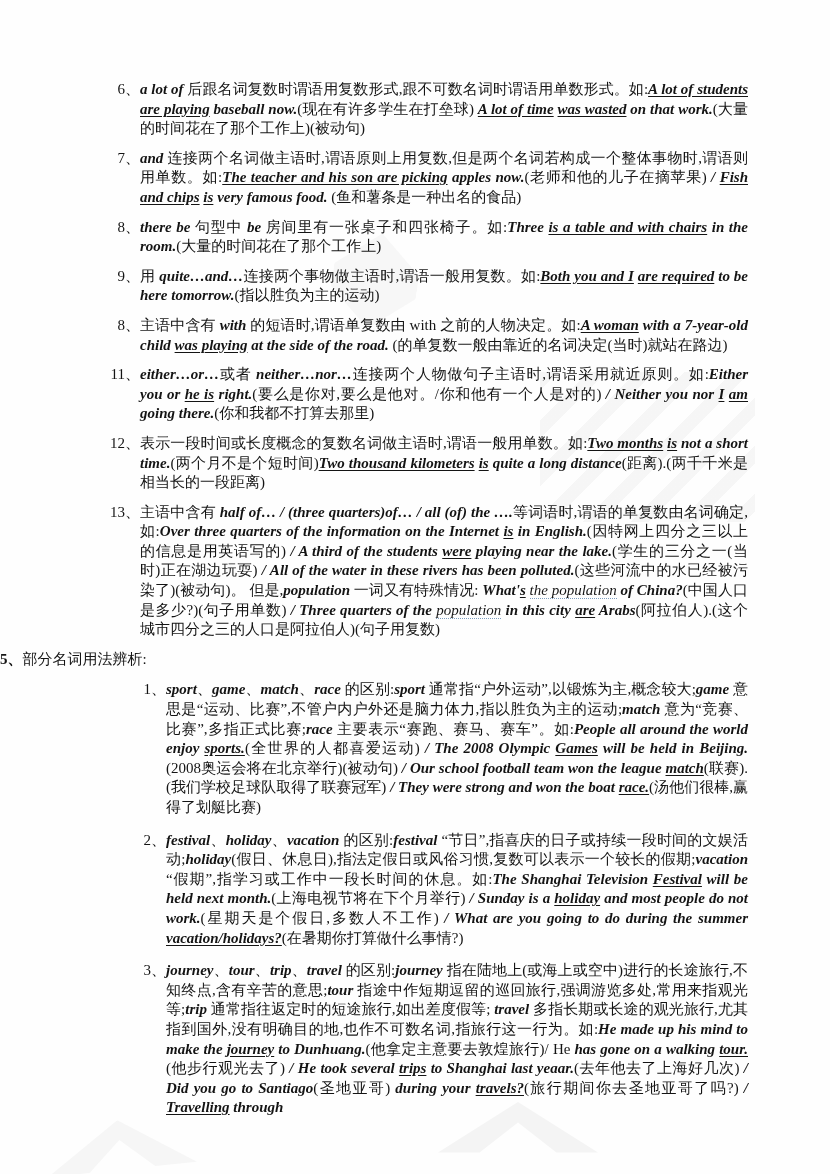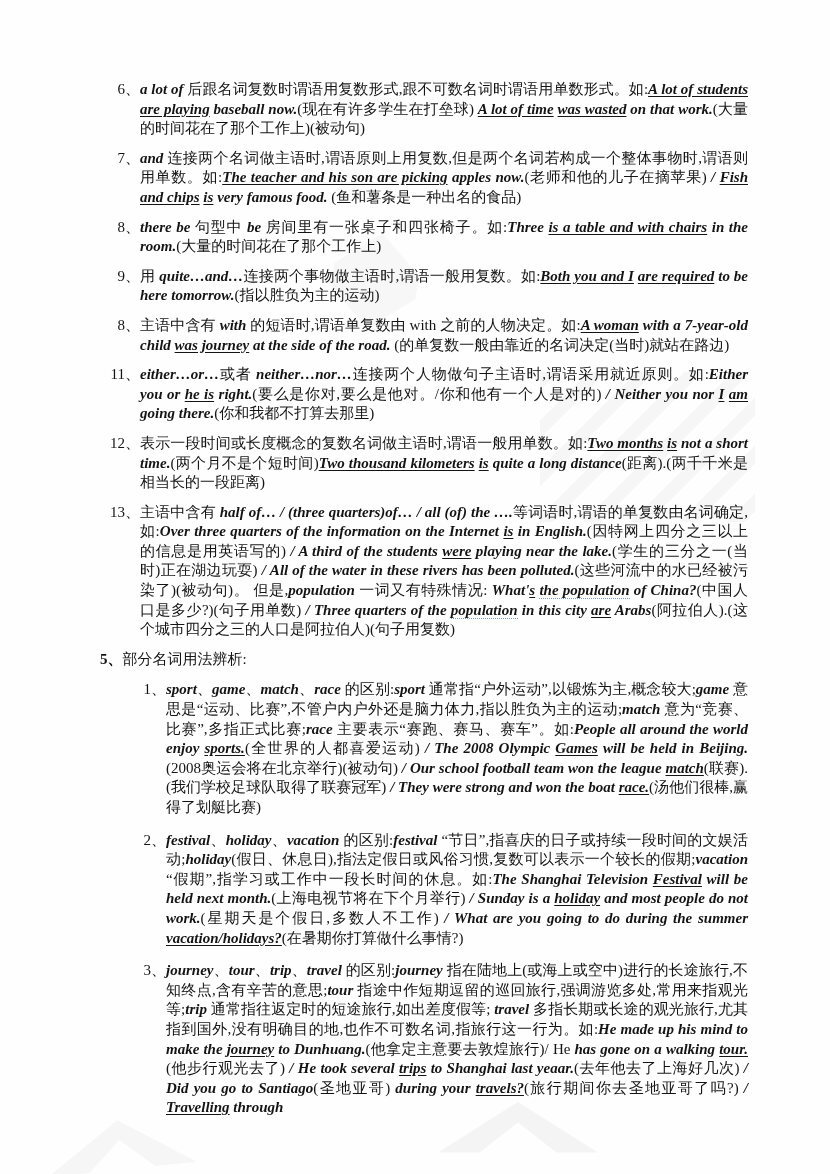--- a/index.html
+++ b/index.html
@@ -23,26 +23,26 @@
   .content p{
     margin:0 0 10px 0;
     font-size:15px;
     line-height:19.6px;
     text-align:justify;
   }
   p.item{padding-left:140px;position:relative;}
   p.item .num{position:absolute;left:94px;width:46px;text-align:right;}
   p.sub{padding-left:166px;position:relative;margin-bottom:13px;}
   p.sub .num{position:absolute;left:122px;width:44px;text-align:right;}
-  p.heading{padding-left:100px;font-weight:bold;margin:6px 0 11px 0;}
+  p.heading{font-weight:bold;margin:6px 0 11px 0;}
   p.heading .num{font-weight:bold;}
   .r-cn{font-style:normal;font-weight:normal;}
   .r-en{font-weight:bold;font-style:italic;}
   .r-u{font-weight:bold;font-style:italic;text-decoration:underline;text-underline-offset:2px;}
-  .r-sq{font-weight:bold;font-style:italic;border-bottom:1px dotted #7d9ec0;}
+  .r-sq{font-weight:normal;font-style:italic;border-bottom:1px dotted #7d9ec0;}
   
   .wm{position:absolute;pointer-events:none;}
   .wm1{left:332px;top:233px;width:86px;height:96px;background:#6f6f6f;opacity:.05;
        clip-path:polygon(50% 0,100% 38%,100% 62%,50% 100%,0 62%,0 38%);transform:rotate(9deg);}
   .wm2{left:540px;top:372px;width:215px;height:150px;opacity:.06;
        background:repeating-linear-gradient(135deg,#7a7a7a 0 13px,transparent 13px 34px);}
   .wm3{left:438px;top:1102px;width:160px;height:120px;background:#7a7a7a;opacity:.08;
        clip-path:polygon(50% 0,100% 42%,74% 42%,50% 17%,26% 42%,0 42%);}
   .wm4{left:48px;top:1120px;width:150px;height:110px;background:#7a7a7a;opacity:.06;
        clip-path:polygon(50% 0,100% 45%,72% 45%,50% 18%,28% 45%,0 45%);transform:rotate(-6deg);}
@@ -53,21 +53,21 @@
 <div class="page">
   <div class="wm wm1"></div>
   <div class="wm wm2"></div>
   <div class="wm wm3"></div>
   <div class="wm wm4"></div>
   <div class="content">
       <p class="item"><span class="num r-cn">6、</span><span class="r-en">a lot of</span><span class="r-cn"> 后跟名词复数时谓语用复数形式,跟不可数名词时谓语用单数形式。如:</span><span class="r-u">A lot of students are playing</span><span class="r-en"> baseball now.</span><span class="r-cn">(现在有许多学生在打垒球) </span><span class="r-u">A lot of time</span><span class="r-en"> </span><span class="r-u">was wasted</span><span class="r-en"> on that work.</span><span class="r-cn">(大量的时间花在了那个工作上)(被动句)</span></p>
       <p class="item"><span class="num r-cn">7、</span><span class="r-en">and</span><span class="r-cn"> 连接两个名词做主语时,谓语原则上用复数,但是两个名词若构成一个整体事物时,谓语则用单数。如:</span><span class="r-u">The teacher and his son are picking</span><span class="r-en"> apples now.</span><span class="r-cn">(老师和他的儿子在摘苹果)</span><span class="r-en"> / </span><span class="r-u">Fish and chips</span><span class="r-en"> </span><span class="r-u">is</span><span class="r-en"> very famous food. </span><span class="r-cn">(鱼和薯条是一种出名的食品)</span></p>
       <p class="item"><span class="num r-cn">8、</span><span class="r-en">there be</span><span class="r-cn"> 句型中 </span><span class="r-en">be</span><span class="r-cn"> 房间里有一张桌子和四张椅子。如:</span><span class="r-en">Three </span><span class="r-u">is a table and with chairs</span><span class="r-en"> in the room.</span><span class="r-cn">(大量的时间花在了那个工作上)</span></p>
       <p class="item"><span class="num r-cn">9、</span><span class="r-cn">用 </span><span class="r-en">quite…and…</span><span class="r-cn">连接两个事物做主语时,谓语一般用复数。如:</span><span class="r-u">Both you and I</span><span class="r-en">  </span><span class="r-u">are required</span><span class="r-en"> to be here tomorrow.</span><span class="r-cn">(指以胜负为主的运动)</span></p>
-      <p class="item"><span class="num r-cn">8、</span><span class="r-cn">主语中含有 </span><span class="r-en">with</span><span class="r-cn"> 的短语时,谓语单复数由 with 之前的人物决定。如:</span><span class="r-u">A woman</span><span class="r-en"> with a 7-year-old child </span><span class="r-u">was journey</span><span class="r-en"> at the side of the road. </span><span class="r-cn">(的单复数一般由靠近的名词决定(当时)就站在路边)</span></p>
+      <p class="item"><span class="num r-cn">8、</span><span class="r-cn">主语中含有 </span><span class="r-en">with</span><span class="r-cn"> 的短语时,谓语单复数由 with 之前的人物决定。如:</span><span class="r-u">A woman</span><span class="r-en"> with a 7-year-old child </span><span class="r-u">was playing</span><span class="r-en"> at the side of the road. </span><span class="r-cn">(的单复数一般由靠近的名词决定(当时)就站在路边)</span></p>
       <p class="item"><span class="num r-cn">11、</span><span class="r-en">either…or…</span><span class="r-cn">或者 </span><span class="r-en">neither…nor…</span><span class="r-cn">连接两个人物做句子主语时,谓语采用就近原则。如:</span><span class="r-en">Either you or </span><span class="r-u">he is</span><span class="r-en"> right.</span><span class="r-cn">(要么是你对,要么是他对。/你和他有一个人是对的)</span><span class="r-en"> / Neither you nor </span><span class="r-u">I</span><span class="r-en"> </span><span class="r-u">am</span><span class="r-en"> going there.</span><span class="r-cn">(你和我都不打算去那里)</span></p>
       <p class="item"><span class="num r-cn">12、</span><span class="r-cn">表示一段时间或长度概念的复数名词做主语时,谓语一般用单数。如:</span><span class="r-u">Two months</span><span class="r-en"> </span><span class="r-u">is</span><span class="r-en"> not a short time.</span><span class="r-cn">(两个月不是个短时间)</span><span class="r-u">Two thousand kilometers</span><span class="r-en"> </span><span class="r-u">is</span><span class="r-en"> quite a long distance</span><span class="r-cn">(距离).(两千千米是相当长的一段距离)</span></p>
       <p class="item"><span class="num r-cn">13、</span><span class="r-cn">主语中含有 </span><span class="r-en">half of… / (three quarters)of… / all (of) the ….</span><span class="r-cn">等词语时,谓语的单复数由名词确定,如:</span><span class="r-en">Over three quarters of the information on the Internet </span><span class="r-u">is</span><span class="r-en"> in English.</span><span class="r-cn">(因特网上四分之三以上的信息是用英语写的)</span><span class="r-en"> / A third of the students </span><span class="r-u">were</span><span class="r-en"> playing near the lake.</span><span class="r-cn">(学生的三分之一(当时)正在湖边玩耍)</span><span class="r-en"> / All of the water in these rivers has been polluted.</span><span class="r-cn">(这些河流中的水已经被污染了)(被动句)。 但是,</span><span class="r-en">population</span><span class="r-cn"> 一词又有特殊情况: </span><span class="r-en">What'</span><span class="r-u">s</span><span class="r-en"> </span><span class="r-sq">the population</span><span class="r-en"> of China?</span><span class="r-cn">(中国人口是多少?)(句子用单数)</span><span class="r-en"> / Three quarters of the </span><span class="r-sq">population</span><span class="r-en"> in this city </span><span class="r-u">are</span><span class="r-en"> Arabs</span><span class="r-cn">(阿拉伯人).(这个城市四分之三的人口是阿拉伯人)(句子用复数)</span></p>
       <p class="heading"><span class="num r-cn">5、</span><span class="r-cn">部分名词用法辨析:</span></p>
       <p class="sub"><span class="num r-cn">1、</span><span class="r-en">sport</span><span class="r-cn">、</span><span class="r-en">game</span><span class="r-cn">、</span><span class="r-en">match</span><span class="r-cn">、</span><span class="r-en">race</span><span class="r-cn"> 的区别:</span><span class="r-en">sport</span><span class="r-cn"> 通常指“户外运动”,以锻炼为主,概念较大;</span><span class="r-en">game</span><span class="r-cn"> 意思是“运动、比赛”,不管户内户外还是脑力体力,指以胜负为主的运动;</span><span class="r-en">match</span><span class="r-cn"> 意为“竞赛、比赛”,多指正式比赛;</span><span class="r-en">race</span><span class="r-cn"> 主要表示“赛跑、赛马、赛车”。如:</span><span class="r-en">People all around the world enjoy </span><span class="r-u">sports.</span><span class="r-cn">(全世界的人都喜爱运动)</span><span class="r-en"> / The 2008 Olympic </span><span class="r-u">Games</span><span class="r-en"> will be held in Beijing.</span><span class="r-cn">(2008奥运会将在北京举行)(被动句)</span><span class="r-en"> / Our school football team won the league </span><span class="r-u">match</span><span class="r-cn">(联赛).(我们学校足球队取得了联赛冠军)</span><span class="r-en"> / They were strong and won the boat </span><span class="r-u">race.</span><span class="r-cn">(汤他们很棒,赢得了划艇比赛)</span></p>
       <p class="sub"><span class="num r-cn">2、</span><span class="r-en">festival</span><span class="r-cn">、</span><span class="r-en">holiday</span><span class="r-cn">、</span><span class="r-en">vacation</span><span class="r-cn"> 的区别:</span><span class="r-en">festival</span><span class="r-cn"> “节日”,指喜庆的日子或持续一段时间的文娱活动;</span><span class="r-en">holiday</span><span class="r-cn">(假日、休息日),指法定假日或风俗习惯,复数可以表示一个较长的假期;</span><span class="r-en">vacation</span><span class="r-cn"> “假期”,指学习或工作中一段长时间的休息。如:</span><span class="r-en">The Shanghai Television </span><span class="r-u">Festival</span><span class="r-en"> will be held next month.</span><span class="r-cn">(上海电视节将在下个月举行)</span><span class="r-en"> / Sunday is a </span><span class="r-u">holiday</span><span class="r-en"> and most people do not work.</span><span class="r-cn">(星期天是个假日,多数人不工作)</span><span class="r-en"> / What are you going to do during the summer </span><span class="r-u">vacation/holidays?</span><span class="r-cn">(在暑期你打算做什么事情?)</span></p>
       <p class="sub"><span class="num r-cn">3、</span><span class="r-en">journey</span><span class="r-cn">、</span><span class="r-en">tour</span><span class="r-cn">、</span><span class="r-en">trip</span><span class="r-cn">、</span><span class="r-en">travel</span><span class="r-cn"> 的区别:</span><span class="r-en">journey</span><span class="r-cn"> 指在陆地上(或海上或空中)进行的长途旅行,不知终点,含有辛苦的意思;</span><span class="r-en">tour</span><span class="r-cn"> 指途中作短期逗留的巡回旅行,强调游览多处,常用来指观光等;</span><span class="r-en">trip</span><span class="r-cn"> 通常指往返定时的短途旅行,如出差度假等; </span><span class="r-en">travel</span><span class="r-cn"> 多指长期或长途的观光旅行,尤其指到国外,没有明确目的地,也作不可数名词,指旅行这一行为。如:</span><span class="r-en">He made up his mind to make the </span><span class="r-u">journey</span><span class="r-en"> to Dunhuang.</span><span class="r-cn">(他拿定主意要去敦煌旅行)/ He </span><span class="r-en">has gone on a walking </span><span class="r-u">tour.</span><span class="r-cn">(他步行观光去了)</span><span class="r-en"> / He took several </span><span class="r-u">trips</span><span class="r-en"> to Shanghai last yeaar.</span><span class="r-cn">(去年他去了上海好几次)</span><span class="r-en"> / Did you go to Santiago</span><span class="r-cn">(圣地亚哥) </span><span class="r-en">during your </span><span class="r-u">travels?</span><span class="r-cn">(旅行期间你去圣地亚哥了吗?)</span><span class="r-en"> / </span><span class="r-u">Travelling</span><span class="r-en"> through</span></p>
     </div>
 </div>
 

